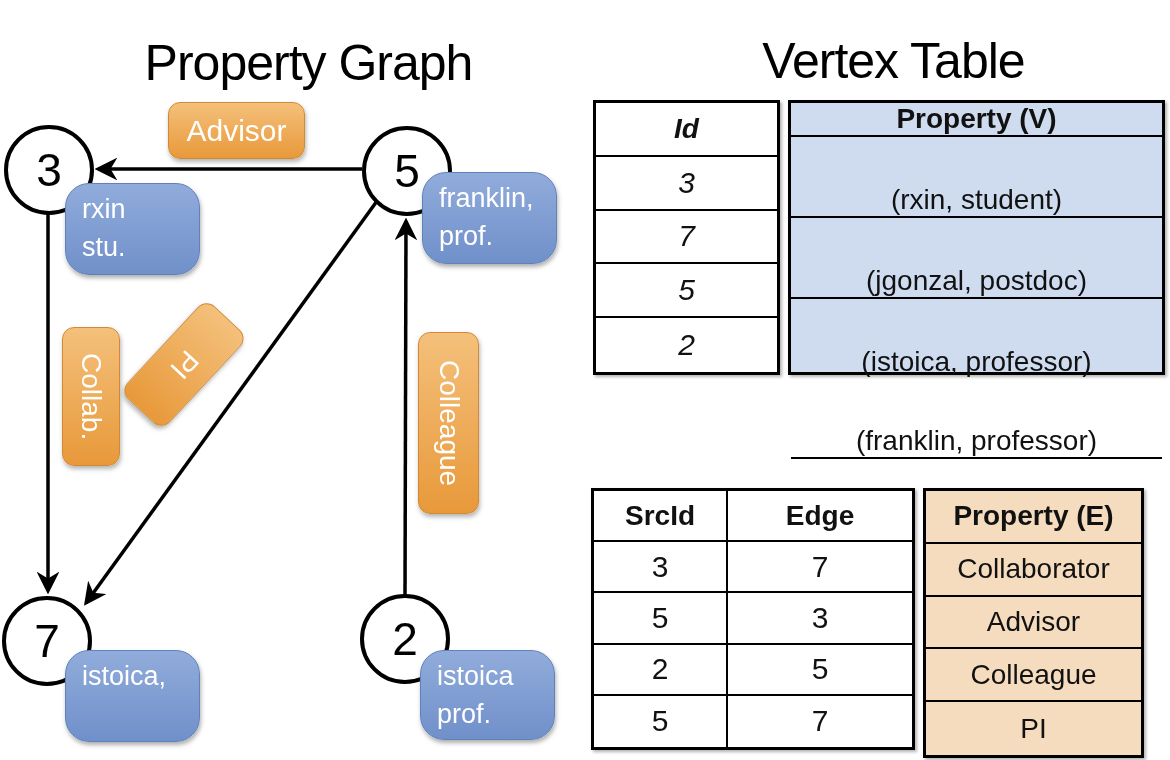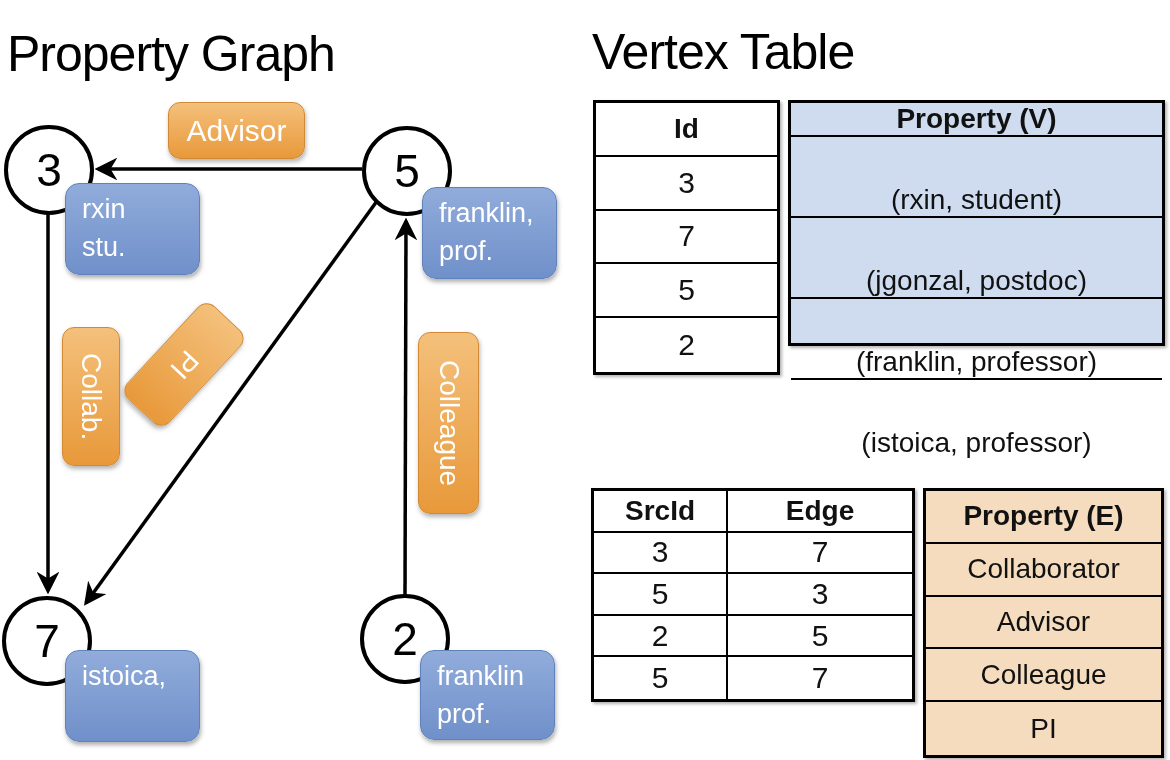--- a/index.html
+++ b/index.html
@@ -1,37 +1,37 @@
 <!DOCTYPE html>
 <html><head>
 <meta charset="utf-8">
 <style>
   html,body { margin:0; padding:0; background:#ffffff; }
   .canvas {
     position:relative; width:1170px; height:760px; background:#ffffff;
     font-family:"Liberation Sans", sans-serif; overflow:hidden; color:#111;
   }
   .title {
-    position:absolute; text-align:left; font-size:50px; font-weight:normal;
-    letter-spacing:-1px; color:#000; margin:7px; white-space:nowrap;
+    position:absolute; text-align:center; font-size:50px; font-weight:normal;
+    letter-spacing:-1px; color:#000; margin:16px; white-space:nowrap;
   }
   #graph-title   { left:0;   width:585px; top:18px; }
   #vertex-title  { left:585px; width:585px; top:16px; }
   #edge-title    { left:585px; width:585px; top:400px; }
 
   
   #edges-svg { position:absolute; left:0; top:0; width:585px; height:760px; }
   .node {
     position:absolute; width:90px; height:90px; border:4px solid #000;
     border-radius:50%; background:#fff; box-sizing:border-box;
     display:flex; align-items:center; justify-content:center;
     font-size:46px; color:#000; z-index:2;
   }
   .vprop {
-    position:absolute; width:135px; height:92px; border-radius:14px;
+    position:absolute; width:135px; height:92px; border-radius:24px;
     background:linear-gradient(#91acdb, #7090ca); border:1px solid #5f82ba;
     box-shadow:1px 3px 4px rgba(110,110,110,0.55);
     color:#fff; font-size:27px; line-height:38px;
     padding:6px 0 0 16px; box-sizing:border-box; z-index:3;
   }
   .elabel {
     position:absolute; border-radius:12px;
     background:linear-gradient(#f4c07b, #e8993a); border:1px solid #d18a33;
     box-shadow:1px 3px 4px rgba(110,110,110,0.5);
     color:#fff; display:flex; align-items:center; justify-content:center;
@@ -41,43 +41,43 @@
   #label-advisor   { left:168px; top:102px; width:135px; height:55px; font-size:30px; }
   #label-collab    { left:62px;  top:327px; width:56px;  height:137px; }
   #label-pi        { left:155px; top:301px; width:56px;  height:125px; transform:rotate(43deg); }
   #label-colleague { left:418px; top:332px; width:59px;  height:180px; }
 
   #node-3 { left:4px;   top:125px; }
   #node-5 { left:362px; top:126px; }
   #node-7 { left:2px;   top:596px; }
   #node-2 { left:360px; top:594px; }
   #vprop-3 { left:65px;  top:183px; }
-  #vprop-5 { left:422px; top:187px; }
+  #vprop-5 { left:422px; top:172px; }
   #vprop-7 { left:65px;  top:650px; }
   #vprop-2 { left:420px; top:650px; height:90px; }
 
   
   .subtable {
     position:absolute; border:3px solid #000; box-sizing:border-box;
     display:grid; background:#fff; box-shadow:2px 2px 3px rgba(0,0,0,0.3);
   }
   .subtable .cell {
     display:flex; align-items:center; justify-content:center;
     font-size:28px; border-bottom:2px solid #000; box-sizing:border-box;
   }
   .subtable .cell.last { border-bottom:none; }
   .subtable .cell.hdr { font-weight:bold; }
   .subtable .cell.num { font-size:30px; }
   .subtable .cell.vsep { border-right:2px solid #000; }
 
-  #vt-id   { left:593px; top:100px; width:187px; height:275px; grid-template-rows:repeat(5,1fr); }
-  #vt-prop { left:788px; top:100px; width:377px; height:246px; grid-template-rows:repeat(5,1fr); background:#cfdcf0;gap:47px; }
-  #et-ids  { left:591px; top:488px; width:324px; height:214px;
+  #vt-id   { left:593px; top:100px; width:187px; height:275px; grid-template-rows:repeat(5,1fr);font-style:italic; }
+  #vt-prop { left:788px; top:100px; width:377px; height:275px; grid-template-rows:repeat(5,1fr); background:#cfdcf0;gap:47px; }
+  #et-ids  { left:591px; top:488px; width:324px; height:262px;
              grid-template-columns:134px 1fr; grid-template-rows:repeat(5,1fr); }
-  #et-prop { left:923px; top:488px; width:241px; height:270px; grid-template-rows:repeat(5,1fr); background:#f5dcbe; }
+  #et-prop { left:923px; top:488px; width:221px; height:270px; grid-template-rows:repeat(5,1fr); background:#f5dcbe; }
 </style>
 </head>
 <body>
 
 <div class="canvas">
 
   <h1 class="title" id="graph-title">Property Graph</h1>
 
   <svg id="edges-svg" viewBox="0 0 585 760" xmlns="http://www.w3.org/2000/svg">
     <defs>
@@ -109,21 +109,21 @@
     <div>stu.</div>
   </div>
   <div class="vprop" id="vprop-5">
     <div>franklin,</div>
     <div>prof.</div>
   </div>
   <div class="vprop" id="vprop-7">
     <div>istoica,</div>
   </div>
   <div class="vprop" id="vprop-2">
-    <div>franklin</div>
+    <div>istoica</div>
     <div>prof.</div>
   </div>
 
   <div class="elabel" id="label-advisor">Advisor</div>
   <div class="elabel vertical" id="label-collab">Collab.</div>
   <div class="elabel vertical" id="label-pi">PI</div>
   <div class="elabel vertical" id="label-colleague">Colleague</div>
 
   <h1 class="title" id="vertex-title">Vertex Table</h1>
 
@@ -131,22 +131,22 @@
     <div class="cell hdr">Id</div>
     <div class="cell num">3</div>
     <div class="cell num">7</div>
     <div class="cell num">5</div>
     <div class="cell num last">2</div>
   </div>
   <div class="subtable" id="vt-prop">
     <div class="cell hdr">Property (V)</div>
     <div class="cell">(rxin, student)</div>
     <div class="cell">(jgonzal, postdoc)</div>
+    <div class="cell last">(istoica, professor)</div>
     <div class="cell">(franklin, professor)</div>
-    <div class="cell last">(istoica, professor)</div>
   </div>
 
 
   <div class="subtable" id="et-ids">
     <div class="cell hdr vsep">SrcId</div>
     <div class="cell hdr">Edge</div>
     <div class="cell num vsep">3</div>
     <div class="cell num">7</div>
     <div class="cell num vsep">5</div>
     <div class="cell num">3</div>

